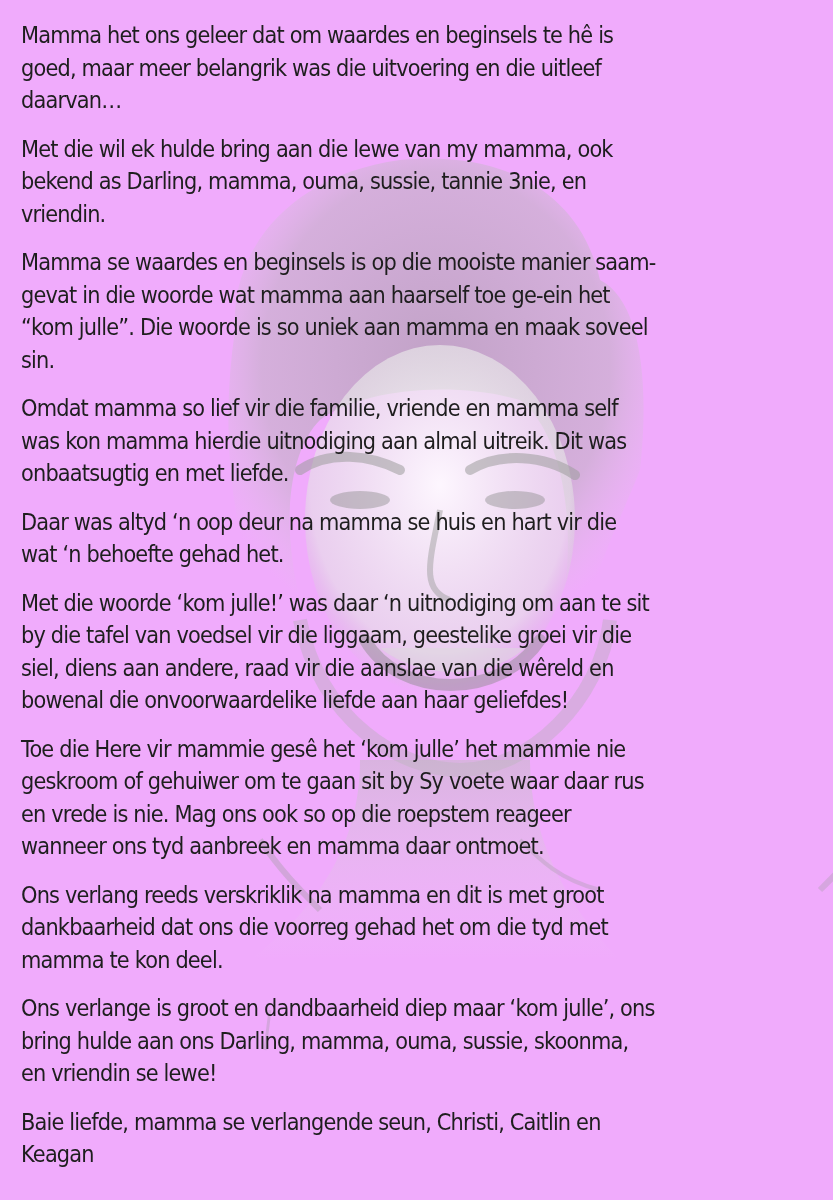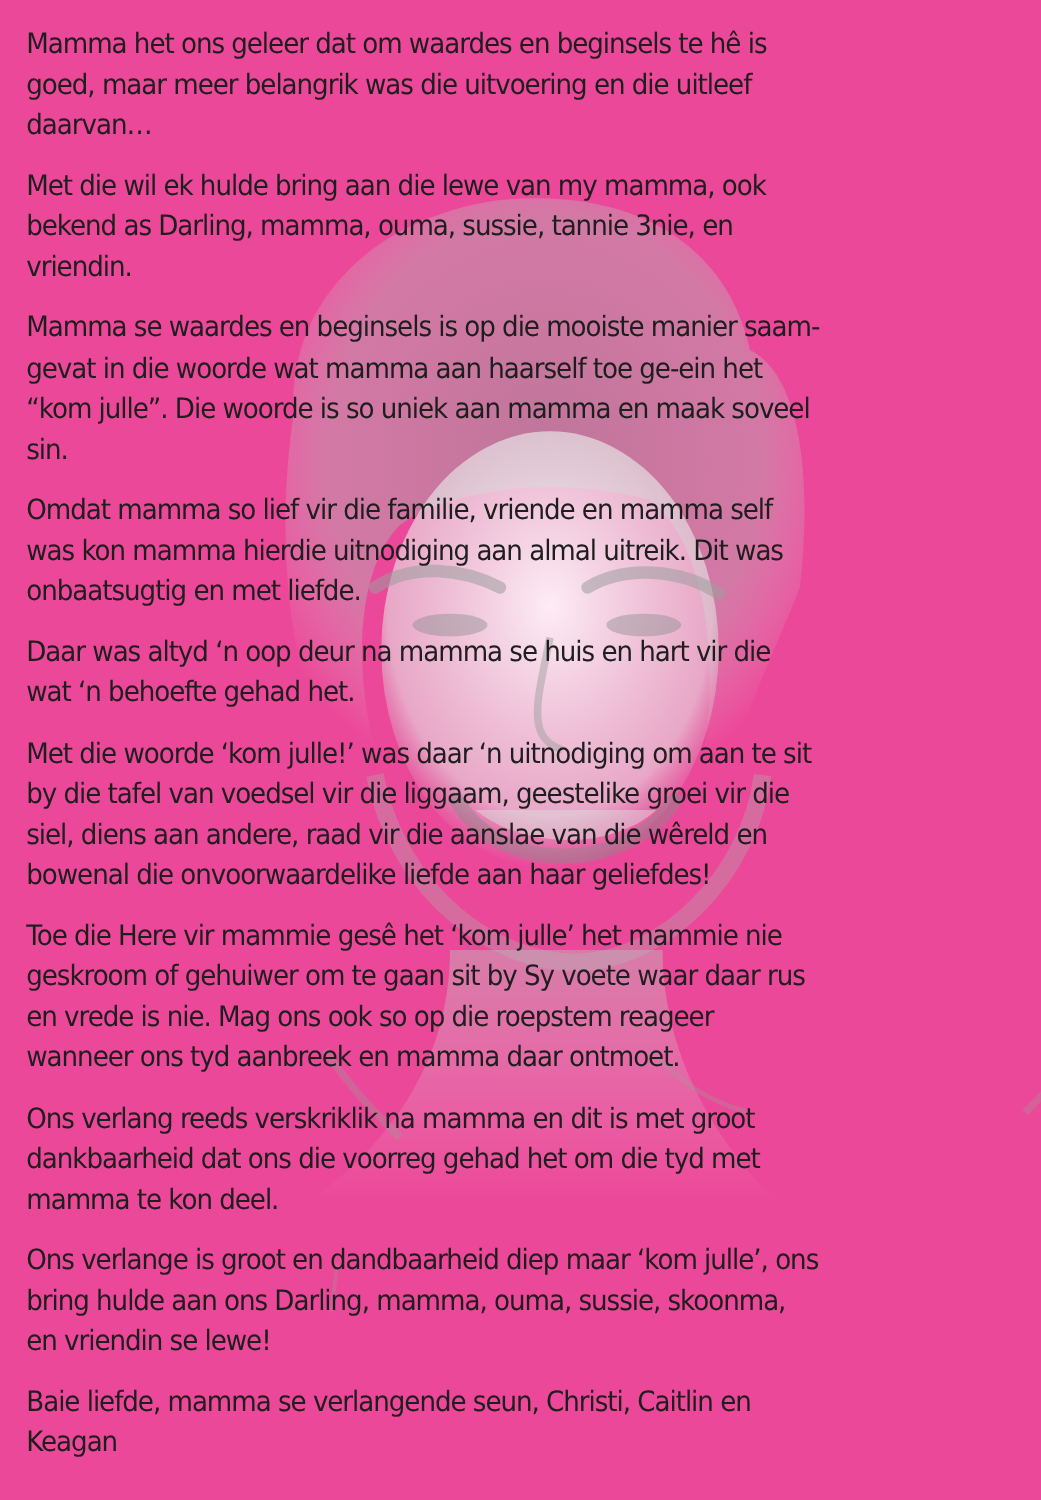--- a/index.html
+++ b/index.html
@@ -11,21 +11,21 @@
       width: 833px;
       height: 1200px;
       position: relative;
       overflow: hidden;
     }
     .page {
       position: absolute;
       left: 0; top: 0;
       width: 833px;
       height: 1200px;
-      background: #ec4899;
+      background: #f0abfc;
     }
     .portrait {
       position: absolute;
       left: 0; top: 0;
       width: 833px; height: 1200px;
       pointer-events: none;
     }
     .text-block {
       position: absolute;
       left: 21px;

